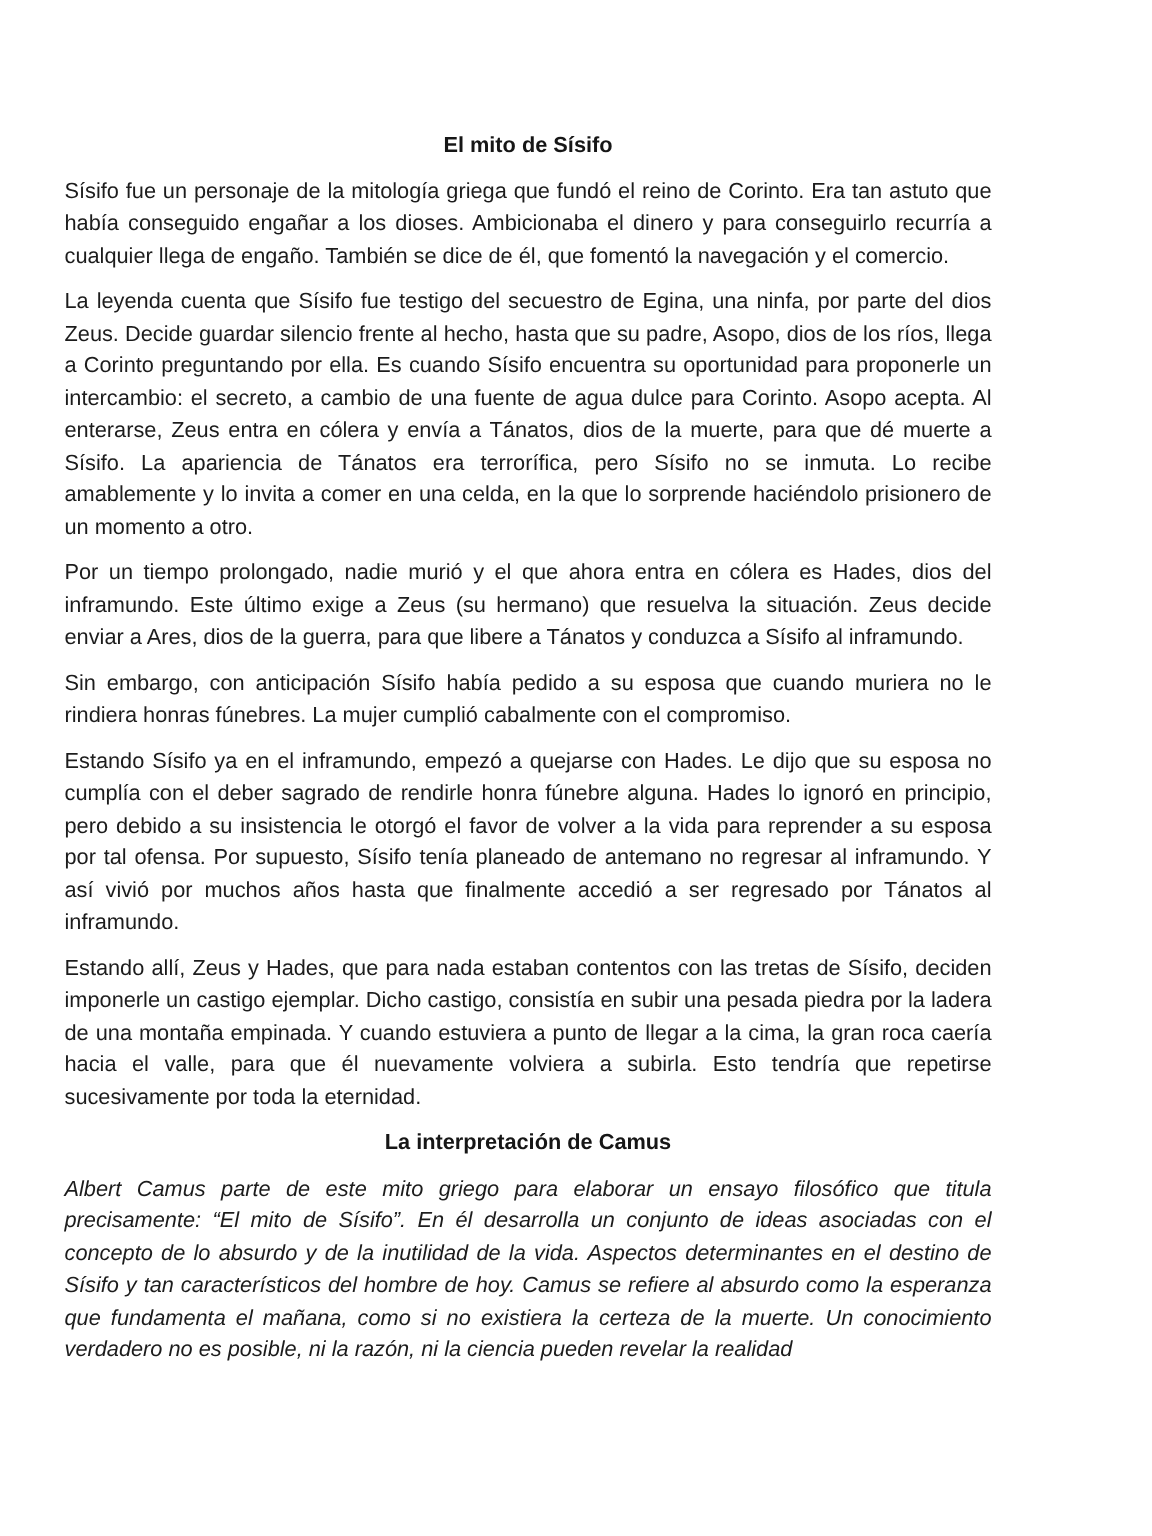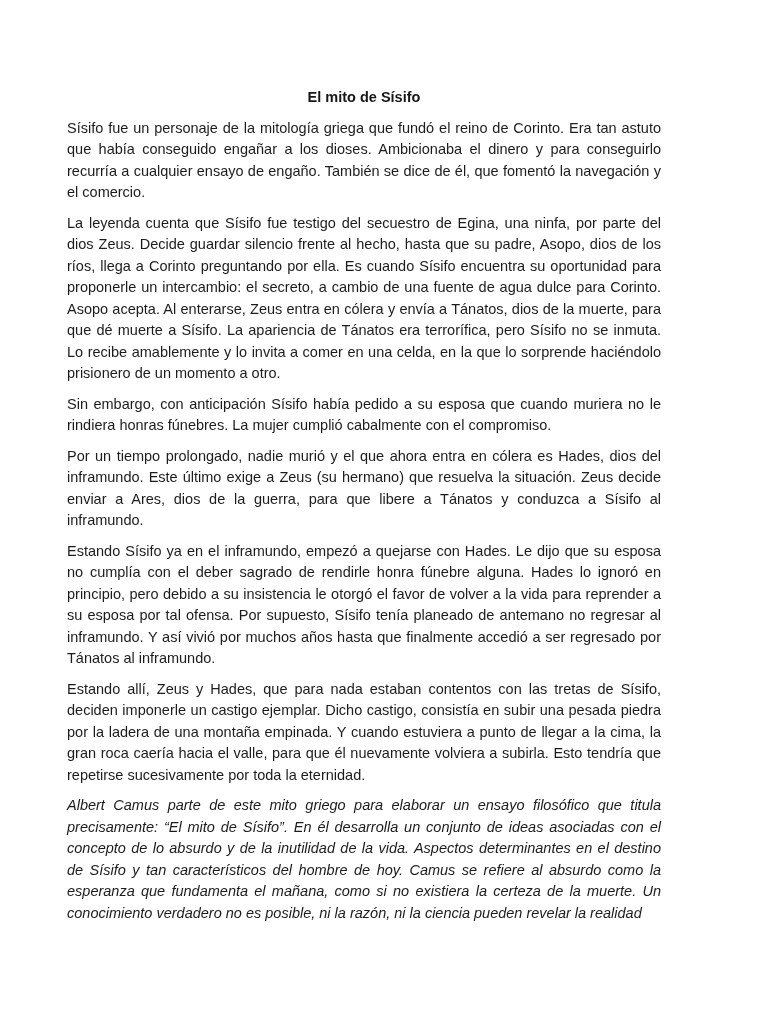--- a/index.html
+++ b/index.html
@@ -7,21 +7,21 @@
     padding: 0;
     background: #ffffff;
   }
   .page {
     position: relative;
     width: 768px;
     height: 1024px;
     margin: 0 auto;
     background: #ffffff;
     box-sizing: border-box;
-    padding: 87px 107px 0 67px;
+    padding: 87px 107px 0 43px;
     font-family: "Liberation Sans", sans-serif;
     font-size: 14.5px;
     line-height: 21.5px;
     color: #1c1c1c;
     overflow: hidden;
   }
   .doc-heading {
     font-size: 14.5px;
     font-weight: bold;
     text-align: center;
@@ -40,27 +40,28 @@
     margin-bottom: 0;
     font-style: italic;
   }
 </style>
 </head>
 <body>
 
 <div class="page">
   <h1 class="doc-heading">El mito de Sísifo</h1>
 
-  <p>Sísifo fue un personaje de la mitología griega que fundó el reino de Corinto. Era tan astuto que había conseguido engañar a los dioses. Ambicionaba el dinero y para conseguirlo recurría a cualquier ensayo de engaño. También se dice de él, que fomentó la navegación y el comercio.</p>
+  <p>Sísifo fue un personaje de la mitología griega que fundó el reino de Corinto. Era tan astuto que había conseguido engañar a los dioses. Ambicionaba el dinero y para conseguirlo recurría a cualquier llega de engaño. También se dice de él, que fomentó la navegación y el comercio.</p>
 
   <p>La leyenda cuenta que Sísifo fue testigo del secuestro de Egina, una ninfa, por parte del dios Zeus. Decide guardar silencio frente al hecho, hasta que su padre, Asopo, dios de los ríos, llega a Corinto preguntando por ella. Es cuando Sísifo encuentra su oportunidad para proponerle un intercambio: el secreto, a cambio de una fuente de agua dulce para Corinto. Asopo acepta. Al enterarse, Zeus entra en cólera y envía a Tánatos, dios de la muerte, para que dé muerte a Sísifo. La apariencia de Tánatos era terrorífica, pero Sísifo no se inmuta. Lo recibe amablemente y lo invita a comer en una celda, en la que lo sorprende haciéndolo prisionero de un momento a otro.</p>
 
+  <p>Por un tiempo prolongado, nadie murió y el que ahora entra en cólera es Hades, dios del inframundo. Este último exige a Zeus (su hermano) que resuelva la situación. Zeus decide enviar a Ares, dios de la guerra, para que libere a Tánatos y conduzca a Sísifo al inframundo.</p>
+
   <p>Sin embargo, con anticipación Sísifo había pedido a su esposa que cuando muriera no le rindiera honras fúnebres. La mujer cumplió cabalmente con el compromiso.</p>
-
-  <p>Por un tiempo prolongado, nadie murió y el que ahora entra en cólera es Hades, dios del inframundo. Este último exige a Zeus (su hermano) que resuelva la situación. Zeus decide enviar a Ares, dios de la guerra, para que libere a Tánatos y conduzca a Sísifo al inframundo.</p>
 
   <p>Estando Sísifo ya en el inframundo, empezó a quejarse con Hades. Le dijo que su esposa no cumplía con el deber sagrado de rendirle honra fúnebre alguna. Hades lo ignoró en principio, pero debido a su insistencia le otorgó el favor de volver a la vida para reprender a su esposa por tal ofensa. Por supuesto, Sísifo tenía planeado de antemano no regresar al inframundo. Y así vivió por muchos años hasta que finalmente accedió a ser regresado por Tánatos al inframundo.</p>
 
   <p>Estando allí, Zeus y Hades, que para nada estaban contentos con las tretas de Sísifo, deciden imponerle un castigo ejemplar. Dicho castigo, consistía en subir una pesada piedra por la ladera de una montaña empinada. Y cuando estuviera a punto de llegar a la cima, la gran roca caería hacia el valle, para que él nuevamente volviera a subirla. Esto tendría que repetirse sucesivamente por toda la eternidad.</p>
 
+  <h2 class="doc-heading section">La interpretación de Camus</h2>
 
   <p>Albert Camus parte de este mito griego para elaborar un ensayo filosófico que titula precisamente: “El mito de Sísifo”. En él desarrolla un conjunto de ideas asociadas con el concepto de lo absurdo y de la inutilidad de la vida. Aspectos determinantes en el destino de Sísifo y tan característicos del hombre de hoy. Camus se refiere al absurdo como la esperanza que fundamenta el mañana, como si no existiera la certeza de la muerte. Un conocimiento verdadero no es posible, ni la razón, ni la ciencia pueden revelar la realidad</p>
 </div>
 
 </body></html>

